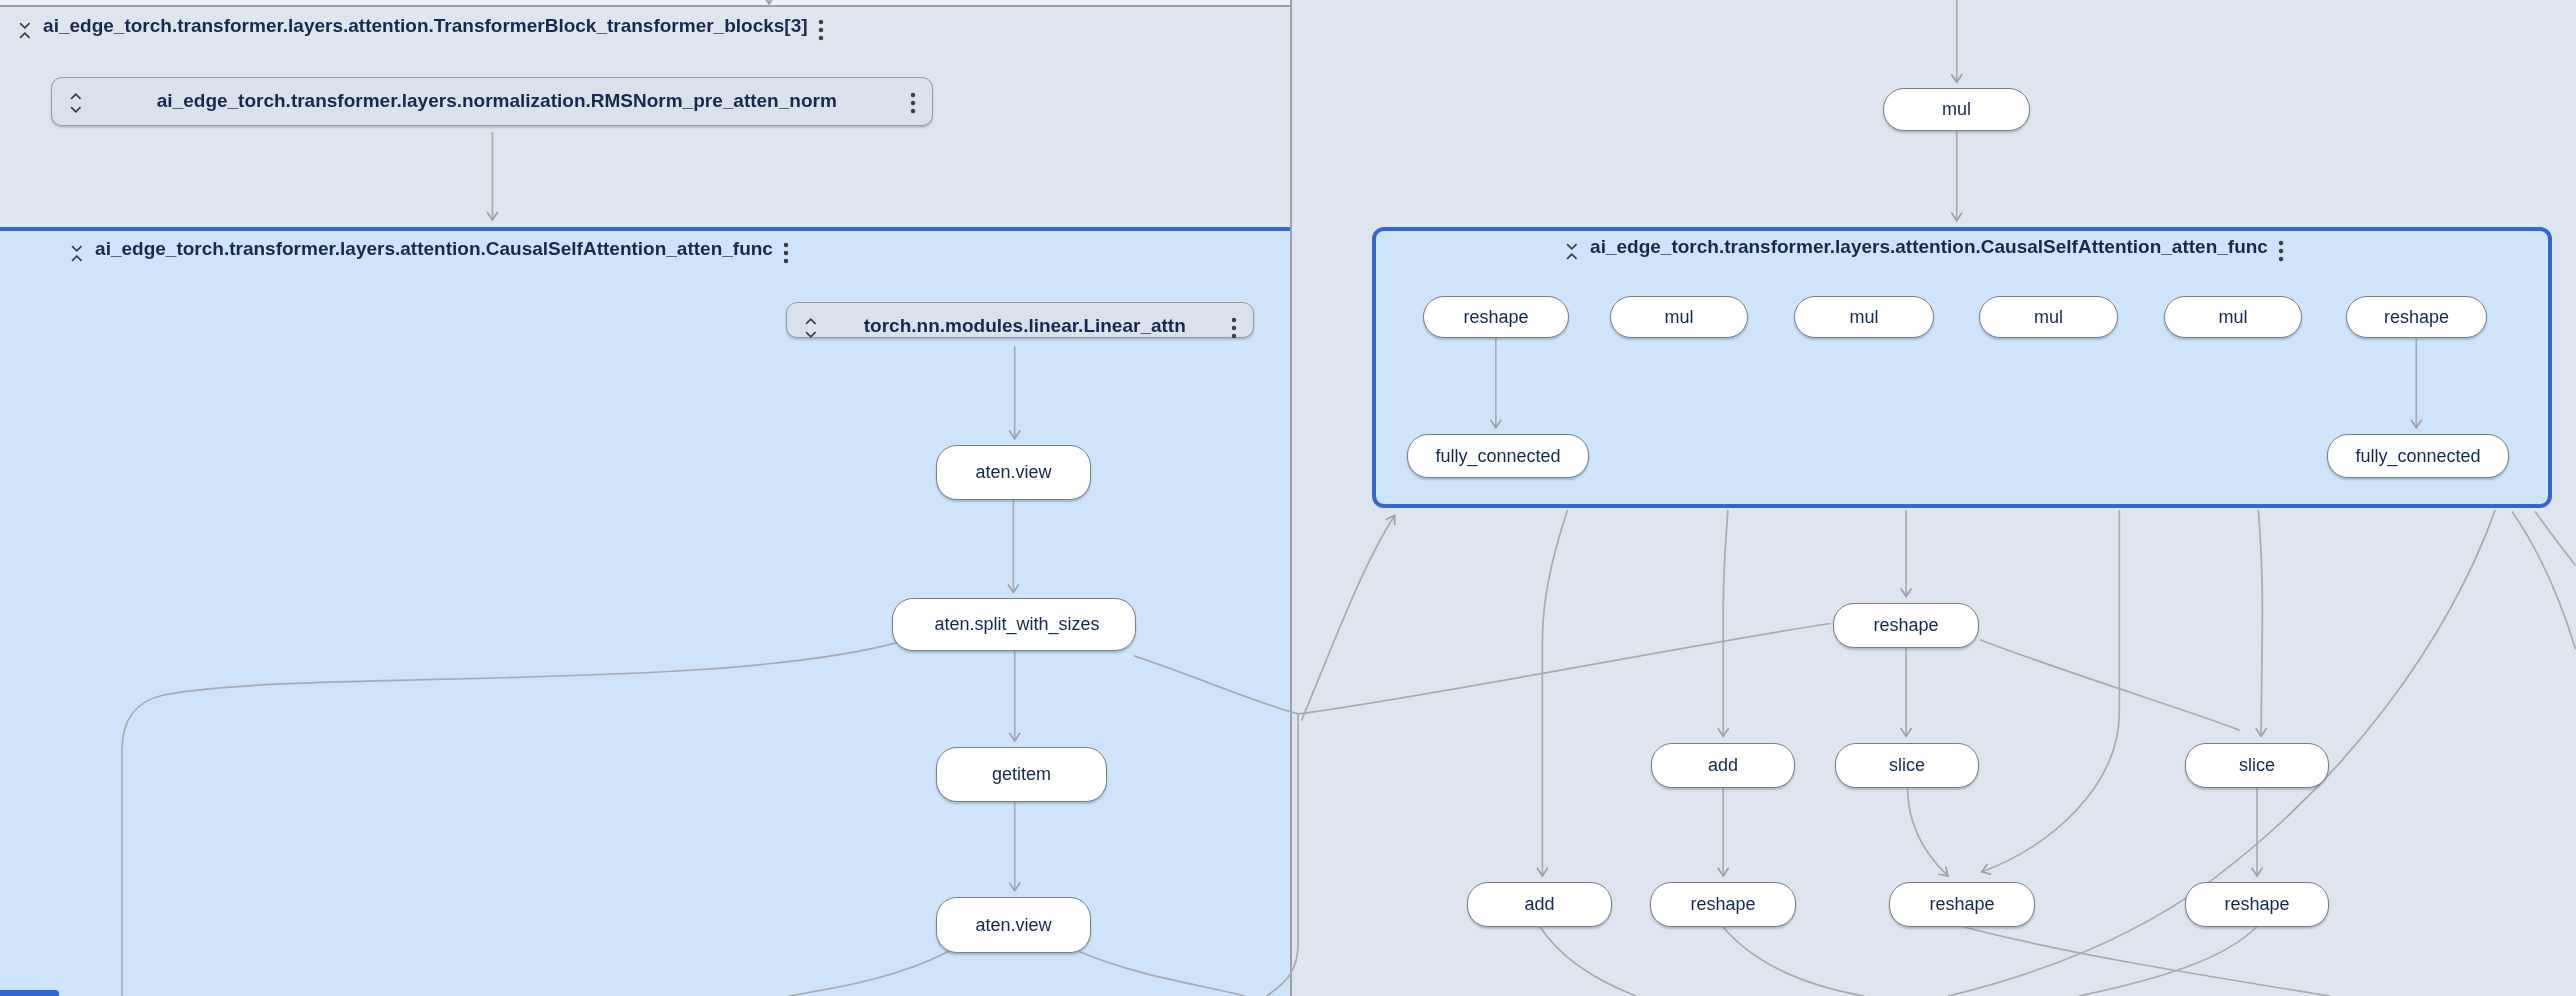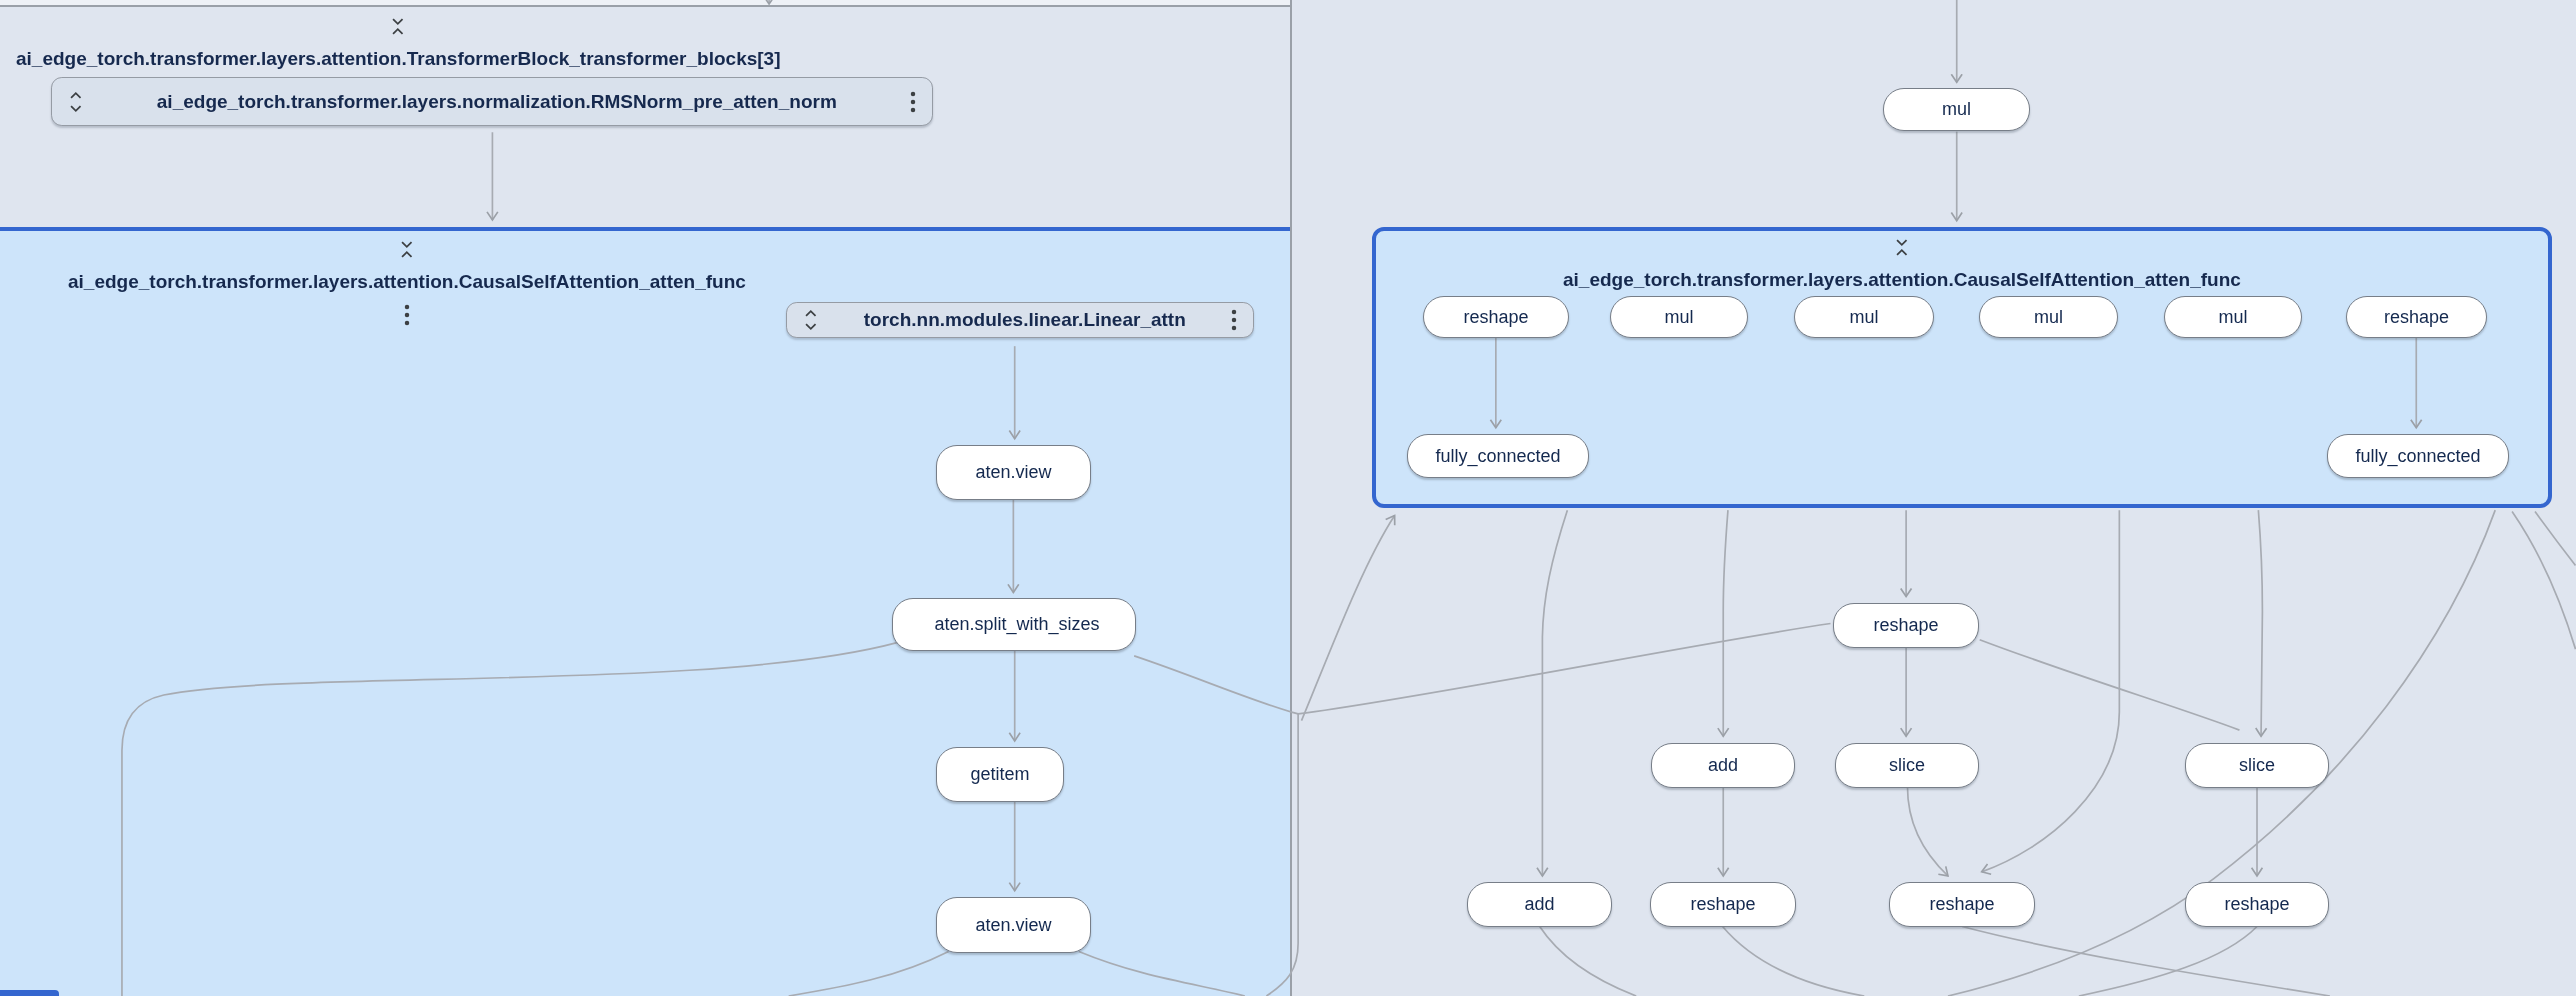--- a/index.html
+++ b/index.html
@@ -10,30 +10,30 @@
              border-bottom:2px solid #9aa0a8;box-sizing:border-box;}
   .tb-right-border{position:absolute;left:1290px;top:0;width:2px;height:996px;background:#9aa0a8;}
   
   .group-left{position:absolute;left:0;top:227px;width:1290px;height:770px;
               background:#cde4fa;border-top:4px solid #3466cf;box-sizing:border-box;}
   .group-right{position:absolute;left:1372px;top:227px;width:1180px;height:281px;
                background:#cde4fa;border:4px solid #3466cf;border-radius:12px;box-sizing:border-box;}
   .group-bottom-corner{position:absolute;left:0;top:990px;width:59px;height:6.8px;
                background:#3466cf;border-top-right-radius:4px;}
   
-  .hdr{position:absolute;display:flex;gap:9.5px;height:30px;flex-direction:column;}
+  .hdr{position:absolute;display:flex;gap:9.5px;height:30px;}
   .hdr .title{font-size:19px;font-weight:bold;color:#16294e;white-space:nowrap;}
   
   .op-node{position:absolute;background:#ffffff;border:1.7px solid #777e88;border-radius:21px;
            box-shadow:0 2px 2px rgba(90,100,115,.35);
            display:flex;align-items:center;justify-content:center;box-sizing:border-box;}
   .op-node span{font-size:18px;color:#14294f;white-space:nowrap;}
   .collapsed-node{position:absolute;background:#d9e1ec;border:1.7px solid #959ba4;border-radius:10.8px;
            box-shadow:0 2px 2px rgba(90,100,115,.3);
-           display:flex;align-items:center;box-sizing:border-box;padding:4px 15px;gap:10.8px;}
+           display:flex;align-items:flex-start;box-sizing:border-box;padding:12px 15px;gap:10.8px;}
   .collapsed-node .title{font-size:19px;font-weight:bold;color:#16294e;white-space:nowrap;flex:1;text-align:center;}
   .icon{display:inline-flex;align-items:center;justify-content:center;}
   svg.glyph{display:block;}
   #edges{position:absolute;left:0;top:0;width:2576px;height:996px;pointer-events:none;}
 </style>
 </head>
 <body>
 
 <div id="stage">
 
@@ -171,21 +171,21 @@
     </span>
   </div>
 
   <div id="op-layer">
       <div class="op-node" style="left: 936px; top: 445px; width: 155px; height: 55px;">
         <span>aten.view</span>
       </div>
       <div class="op-node" style="left: 892px; top: 598px; width: 244px; height: 53px; padding-left: 6px;">
         <span>aten.split_with_sizes</span>
       </div>
-      <div class="op-node" style="left: 936px; top: 747px; width: 128px; height: 55px;">
+      <div class="op-node" style="left: 936px; top: 747px; width: 171px; height: 55px;">
         <span>getitem</span>
       </div>
       <div class="op-node" style="left: 936px; top: 897px; width: 155px; height: 56px;">
         <span>aten.view</span>
       </div>
       <div class="op-node" style="left: 1883px; top: 88px; width: 147px; height: 43px;">
         <span>mul</span>
       </div>
       <div class="op-node" style="left: 1423px; top: 296px; width: 146px; height: 42px;">
         <span>reshape</span>

